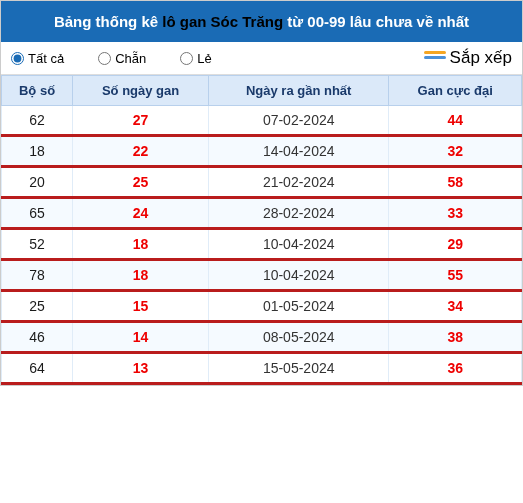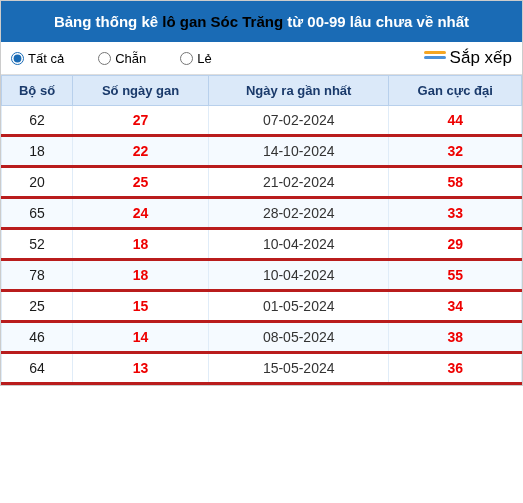--- a/index.html
+++ b/index.html
@@ -146,21 +146,21 @@
     <tbody id="table-body">
     <tr>
           <td class="col-boso">62</td>
           <td class="col-ngaygan">27</td>
           <td class="col-ngayra">07-02-2024</td>
           <td class="col-gancucdai">44</td>
         </tr>
         <tr>
           <td class="col-boso">18</td>
           <td class="col-ngaygan">22</td>
-          <td class="col-ngayra">14-10-2024</td>
+          <td class="col-ngayra">14-04-2024</td>
           <td class="col-gancucdai">32</td>
         </tr>
         <tr>
           <td class="col-boso">20</td>
           <td class="col-ngaygan">25</td>
           <td class="col-ngayra">21-02-2024</td>
           <td class="col-gancucdai">58</td>
         </tr>
         <tr>
           <td class="col-boso">65</td>

